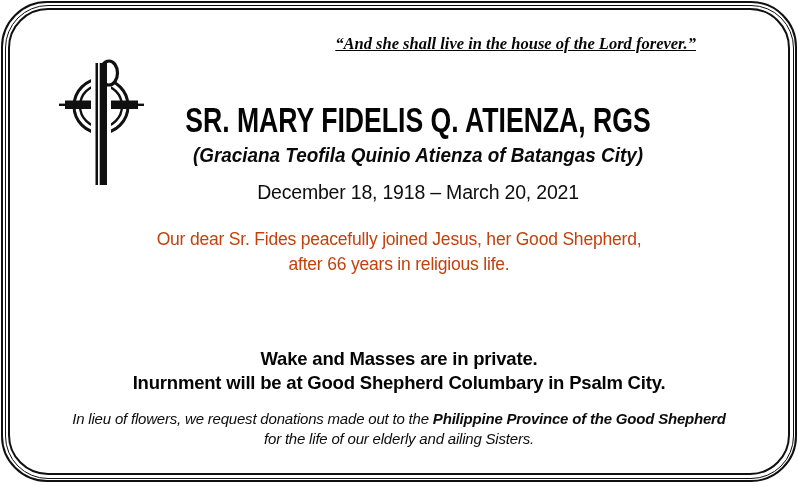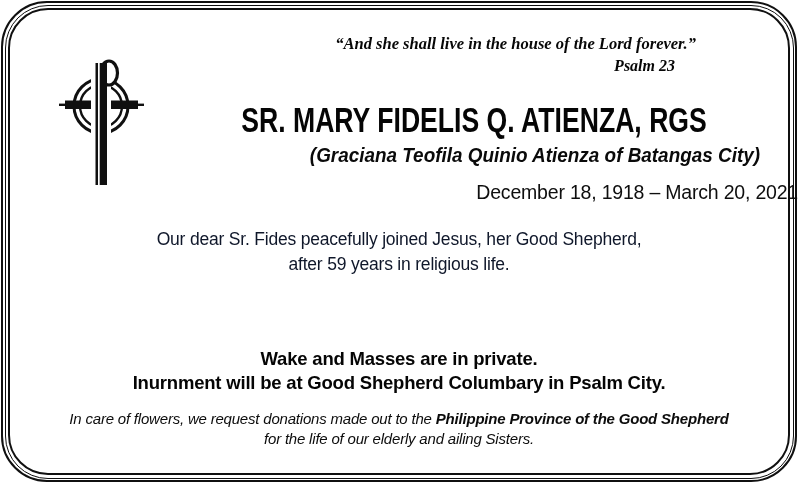--- a/index.html
+++ b/index.html
@@ -10,43 +10,43 @@
 
   
   .frame { position:absolute; pointer-events:none; }
   .frame-outer { inset:1px 1px 4px 1px; border:2px solid #101010; border-radius:46px; }
   .frame-mid   { inset:4.5px 4.5px 7.5px 4.5px; border:1.5px solid #101010; border-radius:43px; }
   .frame-inner { inset:8px 8px 11px 8px; border:2.5px solid #101010; border-radius:40px; }
 
   .quote-block {
     position:absolute; top:33px; right:102px; text-align:right;
     font-family:"Liberation Serif", serif; font-style:italic; font-weight:bold;
-    font-size:16.5px; line-height:21px; color:#070707;
+    font-size:16.5px; line-height:21px; color:#070707;text-decoration:underline;
   }
   .quote-attrib { padding-right:21px; font-size:16px; margin-top:1px; }
 
   .cross-wrap { position:absolute; left:56px; top:58px; width:92px; height:130px; }
   .cross-wrap svg { width:100%; height:100%; display:block; }
 
   .heading-block {
     position:absolute; top:101px; left:0; right:0; padding-left:38px;
-    text-align:right;
+    text-align:center;
   }
   .deceased-name {
     font-size:35px; font-weight:bold; line-height:37px; letter-spacing:0px;
     transform:scaleX(0.76); transform-origin:50% 50%; white-space:nowrap; color:#050505;
   }
   .birth-name {
     margin-top:4px; font-size:21px; font-weight:bold; font-style:italic; line-height:25px;
     transform:scaleX(0.9); transform-origin:50% 50%; white-space:nowrap; color:#0a0a0a;
   }
   .life-dates { margin-top:13px; font-size:19.5px; line-height:24px; letter-spacing:-0.2px; }
 
   .para { position:absolute; left:0; right:0; text-align:center;
-          font-size:17.5px; line-height:25px; letter-spacing:-0.2px; color:#0f172a; }
+          font-size:17.5px; line-height:25px; letter-spacing:-0.2px; color:#c2410c; }
   .para-1 { top:227px; }
   .para-2 { top:289px; }
 
   .announce { position:absolute; top:347px; left:0; right:0; text-align:center;
               font-size:18.5px; font-weight:bold; line-height:24px; letter-spacing:-0.2px; color:#050505; }
 
   .donation { position:absolute; top:409px; left:0; right:0; text-align:center;
               font-style:italic; font-size:15px; line-height:20px; letter-spacing:-0.2px; color:#0c0c0c; }
   .donation-highlight { font-weight:bold; margin-left:0.27em; }
 </style>
@@ -54,21 +54,20 @@
 <body>
 
 <div class="card">
 
   <div class="frame frame-outer"></div>
   <div class="frame frame-mid"></div>
   <div class="frame frame-inner"></div>
 
   <div class="quote-block">
     <div class="quote-text">“And she shall live in the house of the Lord forever.”</div>
-    <div class="quote-attrib">Psalm 23</div>
   </div>
 
   <div class="cross-wrap">
     <svg viewBox="0 0 92 128" xmlns="http://www.w3.org/2000/svg" aria-hidden="true">
 
       <circle cx="45" cy="47" r="27" fill="none" stroke="#101010" stroke-width="3"></circle>
       <circle cx="45" cy="47" r="21" fill="none" stroke="#101010" stroke-width="2.4"></circle>
 
       <rect x="3" y="44.6" width="85" height="2.4" fill="#101010"></rect>
 
@@ -85,29 +84,29 @@
   </div>
 
   <div class="heading-block">
     <div class="deceased-name">SR. MARY FIDELIS Q. ATIENZA, RGS</div>
     <div class="birth-name">(Graciana Teofila Quinio Atienza of Batangas City)</div>
     <div class="life-dates">December 18, 1918 – March 20, 2021</div>
   </div>
 
   <div class="para para-1">
     <div>Our dear Sr. Fides peacefully joined Jesus, her Good Shepherd,</div>
-    <div>after 59 years in religious life.</div>
+    <div>after 66 years in religious life.</div>
   </div>
 
 
   <div class="announce">
     <div>Wake and Masses are in private.</div>
     <div>Inurnment will be at Good Shepherd Columbary in Psalm City.</div>
   </div>
 
   <div class="donation">
     <div>
-      <span>In care of flowers, we request donations made out to the</span><span class="donation-highlight">Philippine Province of the Good Shepherd</span>
+      <span>In lieu of flowers, we request donations made out to the</span><span class="donation-highlight">Philippine Province of the Good Shepherd</span>
     </div>
     <div>for the life of our elderly and ailing Sisters.</div>
   </div>
 
 </div>
 
 </body></html>

